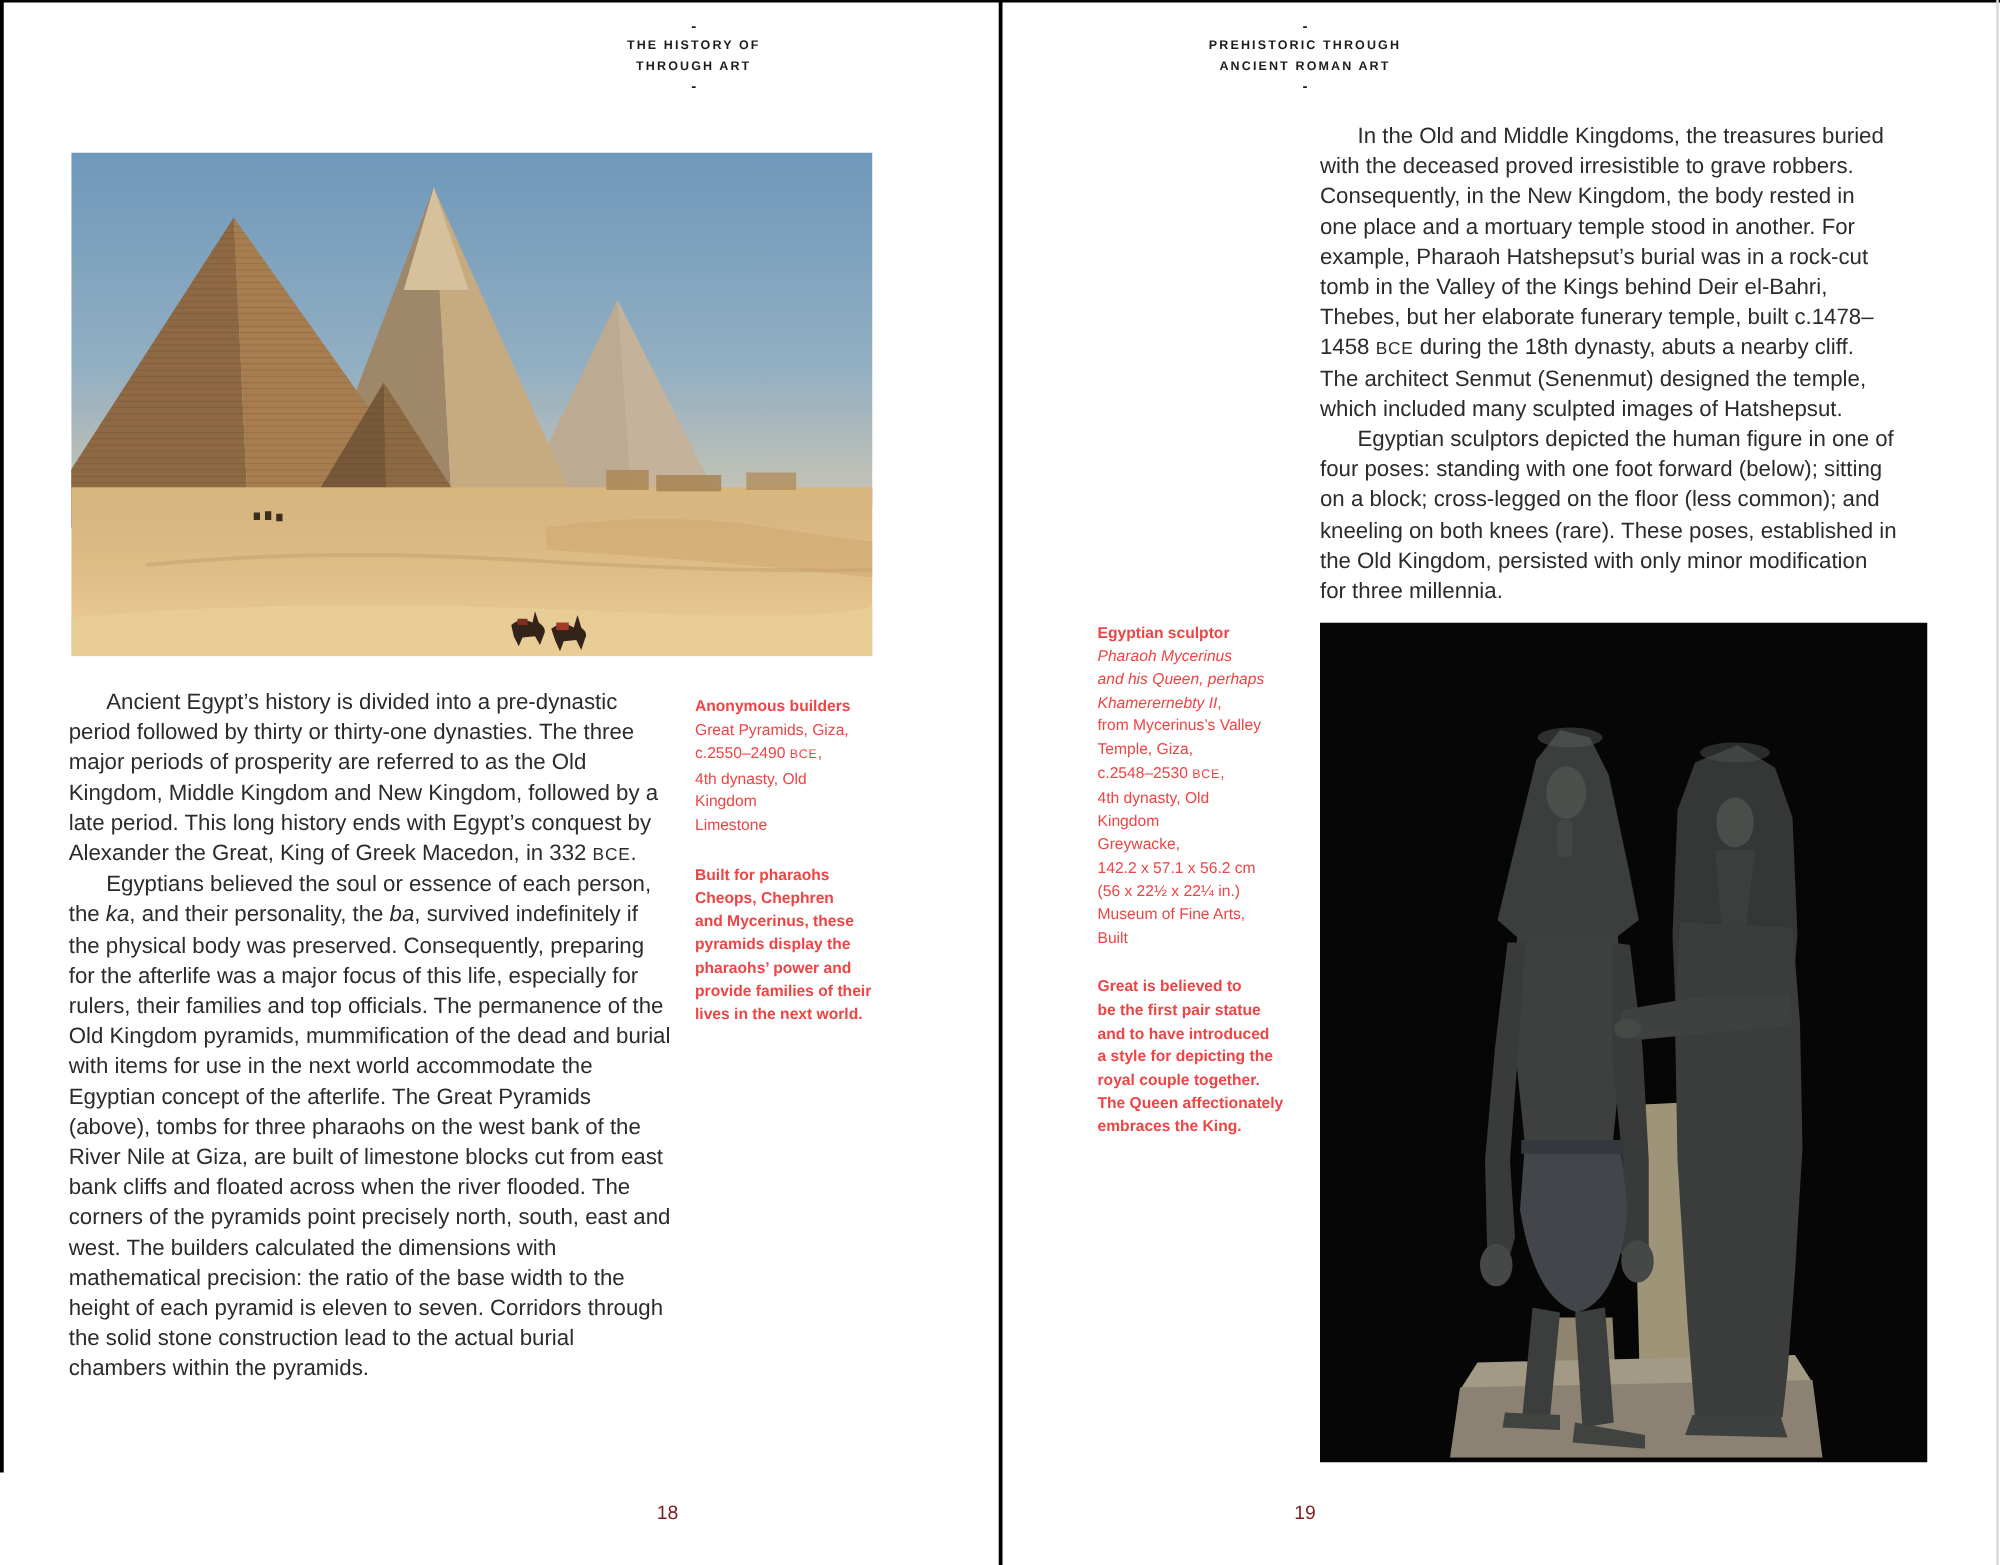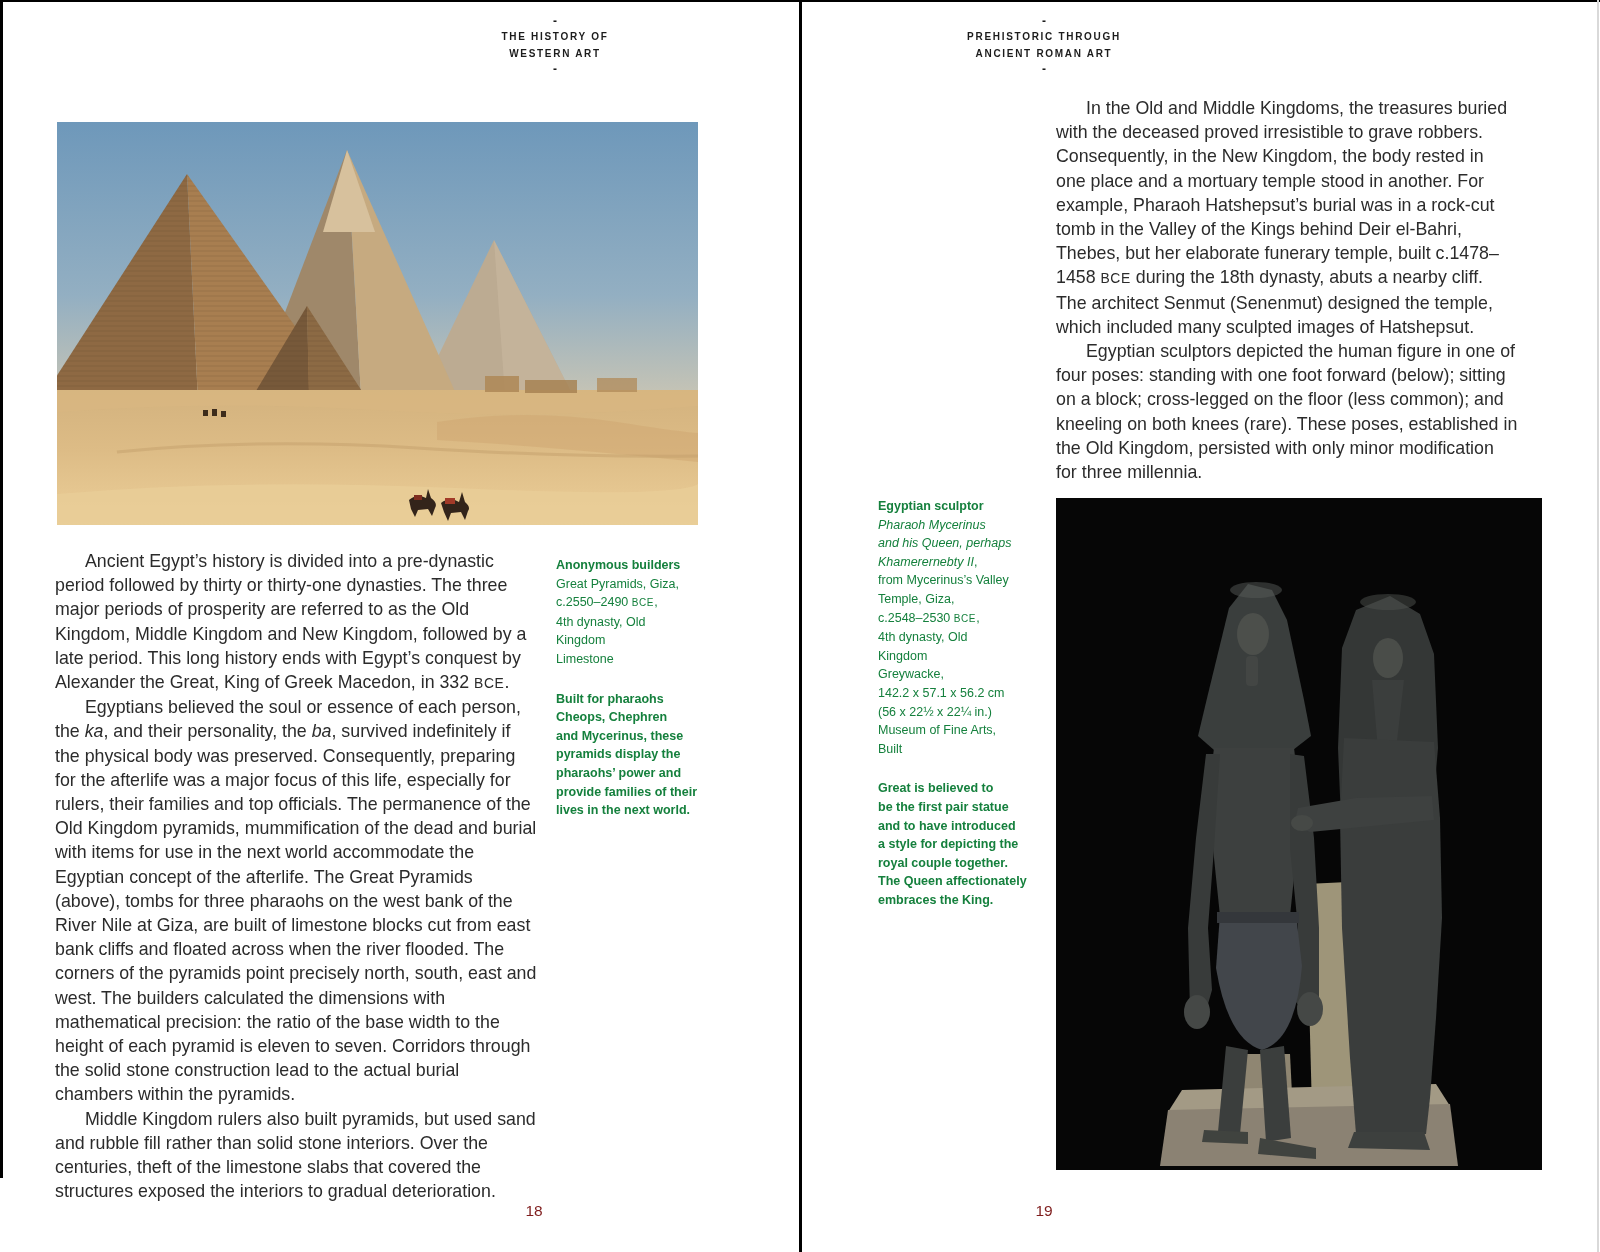--- a/index.html
+++ b/index.html
@@ -21,21 +21,21 @@
   .rh-right{left:914px;}
 
   .photo{position:absolute;display:block;}
   .photo svg{display:block;}
 
   .body-text{position:absolute;font-size:17.8px;line-height:24.2px;color:#2b2b2b;}
   .para{margin:0;text-indent:30px;}
   .para em{}
   .sc{font-size:0.78em;letter-spacing:0.6px;}
 
-  .caption{position:absolute;font-size:12.5px;line-height:18.6px;color:#15803d;}
+  .caption{position:absolute;font-size:12.5px;line-height:18.6px;color:#ef4444;}
   .cap-block{margin:0;}
   .cap-block.bold{font-weight:700;}
   .cap-block.gap{margin-top:21px;}
   .cap-line{white-space:nowrap;}
   .cap-line .ital{font-style:italic;}
   .cap-line .sc{font-size:0.8em;}
 
   .page-number{position:absolute;top:1202px;width:60px;text-align:center;font-size:15.5px;color:#7f1d1d;}
   .pn-left{left:504px;}
   .pn-right{left:1014px;}
@@ -45,21 +45,21 @@
 
 <div class="spread">
   <div class="edge-top"></div>
   <div class="edge-left"></div>
   <div class="spine"></div>
   <div class="edge-right"></div>
 
   <div class="running-head rh-left">
     <div class="dash">-</div>
     <div>THE HISTORY OF</div>
-    <div>WESTERN ART</div>
+    <div>THROUGH ART</div>
     <div class="dash">-</div>
   </div>
 
   <div class="photo" style="left:57px;top:122px;width:641px;height:403px;" aria-label="Photograph of the Great Pyramids at Giza with desert and camels">
     <svg width="641" height="403" viewBox="0 0 641 403">
       <defs>
         <linearGradient id="sky" x1="0" y1="0" x2="0" y2="1">
           <stop offset="0" stop-color="#6e98ba"></stop>
           <stop offset="0.62" stop-color="#93afc2"></stop>
           <stop offset="1" stop-color="#c9c5b4"></stop>
@@ -112,21 +112,20 @@
         <path d="M384,381 q9,-7 18,-1 l3,-10 3,10 q6,5 3,9 l-3,9 -4,-8 -10,1 -3,8 -4,-9 Z" fill="#33241a"></path>
         <rect x="388" y="376" width="10" height="6" fill="#a23a28"></rect>
         <rect x="357" y="373" width="8" height="5" fill="#7e2d20"></rect>
       </g>
     </svg>
   </div>
 
   <div class="body-text" style="left:55px;top:549px;width:484px;">
       <p class="para"><span>Ancient Egypt’s history is divided into a pre-dynastic period followed by thirty or thirty-one dynasties. The three major periods of prosperity are referred to as the Old Kingdom, Middle Kingdom and New Kingdom, followed by a late period. This long history ends with Egypt’s conquest by Alexander the Great, King of Greek Macedon, in 332 </span><span class="sc">BCE</span><span>.</span></p>
       <p class="para"><span>Egyptians believed the soul or essence of each person, the </span><em>ka</em><span>, and their personality, the </span><em>ba</em><span>, survived indefinitely if the physical body was preserved. Consequently, preparing for the afterlife was a major focus of this life, especially for rulers, their families and top officials. The permanence of the Old Kingdom pyramids, mummification of the dead and burial with items for use in the next world accommodate the Egyptian concept of the afterlife. The Great Pyramids (above), tombs for three pharaohs on the west bank of the River Nile at Giza, are built of limestone blocks cut from east bank cliffs and floated across when the river flooded. The corners of the pyramids point precisely north, south, east and west. The builders calculated the dimensions with mathematical precision: the ratio of the base width to the height of each pyramid is eleven to seven. Corridors through the solid stone construction lead to the actual burial chambers within the pyramids.</span></p>
-      <p class="para"><span>Middle Kingdom rulers also built pyramids, but used sand and rubble fill rather than solid stone interiors. Over the centuries, theft of the limestone slabs that covered the structures exposed the interiors to gradual deterioration.</span></p>
     </div>
 
   <div class="caption" style="left:556px;top:556px;width:175px;">
       <div class="cap-block bold">
         <div class="cap-line"><span>Anonymous builders</span></div>
       </div>
       <div class="cap-block">
         <div class="cap-line"><span>Great Pyramids, Giza,</span></div>
         <div class="cap-line"><span>c.2550–2490 </span><span class="sc">BCE</span><span>,</span></div>
         <div class="cap-line"><span>4th dynasty, Old</span></div>

